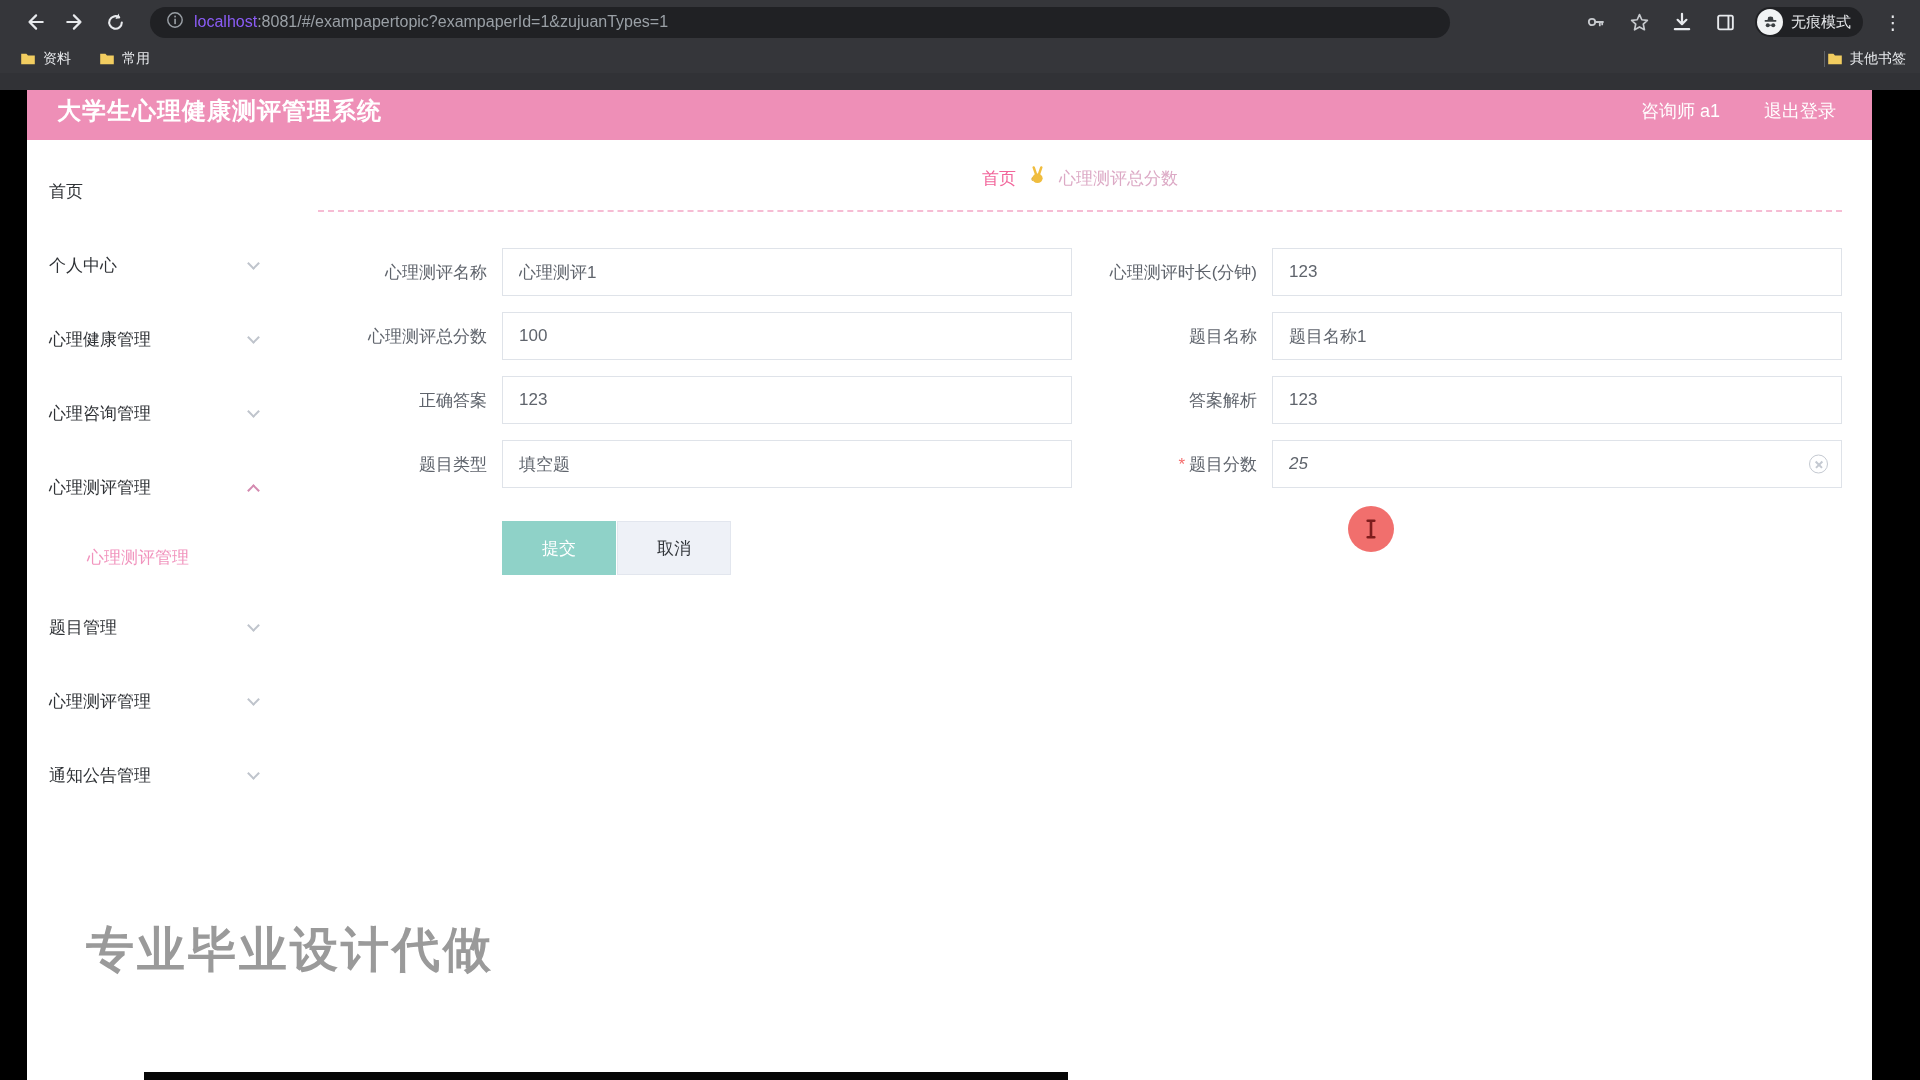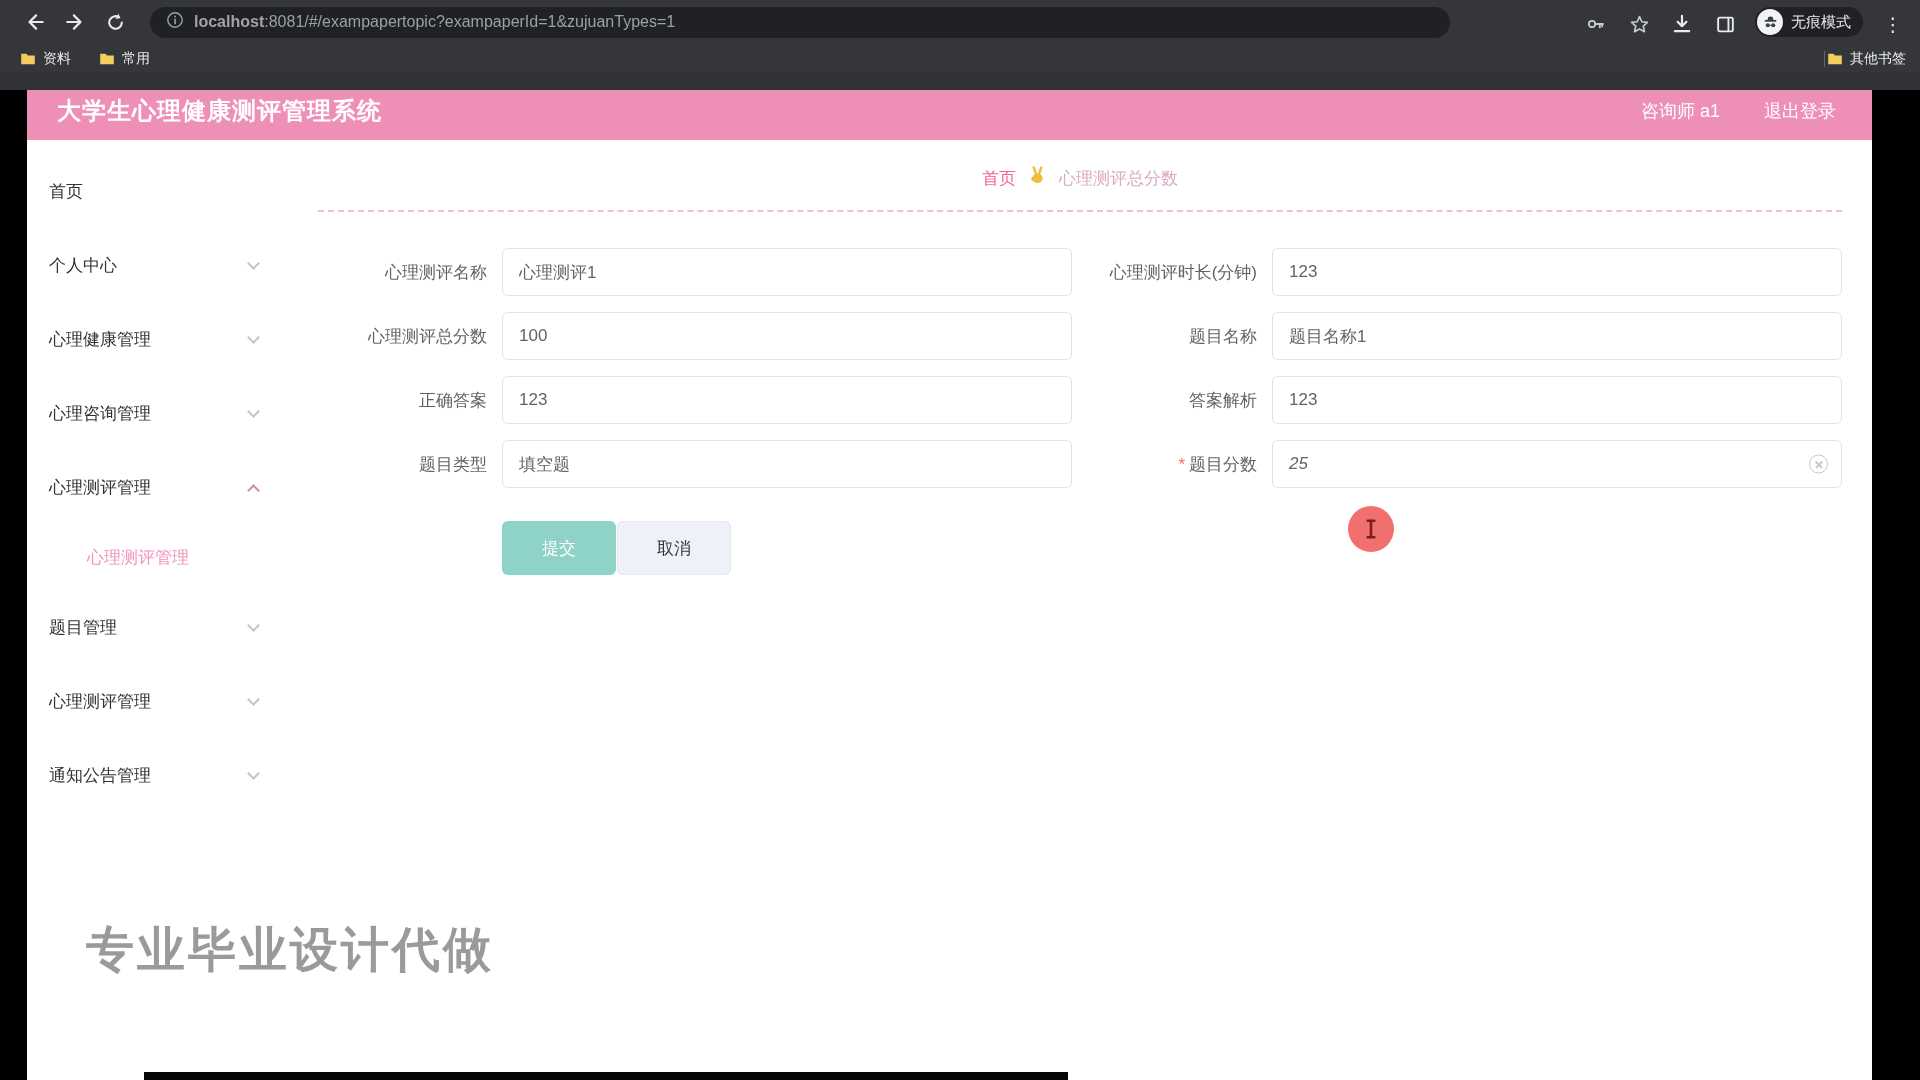--- a/index.html
+++ b/index.html
@@ -9,22 +9,22 @@
   
   .chrome-toolbar { height:44px; background:#35363a; display:flex; align-items:center;
     padding:0 14px 0 22px; gap:14px; }
   .nav-ico { width:26px; height:26px; display:flex; align-items:center; justify-content:center;
     color:#e8eaed; flex:0 0 auto; cursor:pointer; }
   .nav-ico svg { display:block; }
   .omnibox { flex:1 1 auto; height:31px; background:#202124; border-radius:16px;
     display:flex; align-items:center; padding:0 16px; gap:10px; margin:0 24px 0 8px;
     max-width:1300px; }
   .omnibox .url { font-size:16px; color:#9aa0a6; white-space:nowrap; overflow:hidden; }
-  .omnibox .url b { color:#a3a3a3; font-weight:bold;margin-top:45px; }
-  .tb-right { display:flex; align-items:flex-end; gap:17px; margin-left:auto; }
+  .omnibox .url b { color:#8b5cf6; font-weight:normal;margin-top:45px; }
+  .tb-right { display:flex; align-items:center; gap:17px; margin-left:auto; }
   .incog-badge { display:flex; align-items:center; gap:8px; background:#202124;
     border-radius:15px; padding:2px 12px 2px 2px; }
   .incog-circle { width:26px; height:26px; border-radius:50%; background:#f1f3f4;
     display:flex; align-items:center; justify-content:center; }
   .incog-label { color:#e8eaed; font-size:15px; white-space:nowrap; }
   .dots { color:#e8eaed; font-size:19px; letter-spacing:0; line-height:1; }
 
   .bookmarks-bar { height:29px; background:#35363a; display:flex; align-items:center;
     padding:0 16px 0 20px; gap:28px; position:relative; }
   .bm-item { display:flex; align-items:center; gap:7px; color:#e8eaed; font-size:14px; cursor:pointer; }
@@ -62,33 +62,33 @@
     padding:26px 0 20px; text-align:center; }
   .crumbs { display:inline-flex; align-items:center; gap:12px; font-size:17px; }
   .crumb-home { color:#f2649a; cursor:pointer; }
   .crumb-cur { color:#dca9c5; }
 
   .form-grid { margin:36px 0 0 20px; display:grid;
     grid-template-columns:185px 570px 170px 570px; gap:16px 15px; align-items:center; }
   .f-label { text-align:right; font-size:17px; color:#5f646c; white-space:nowrap; }
   .f-label .req { color:#f56c6c; margin-right:4px; }
   .input-wrap { position:relative; }
-  .input-wrap input { width:100%; height:48px; border:1.5px solid #dfe3e9; border-radius:6px;
+  .input-wrap input { width:100%; height:48px; border:1.5px solid #dfe3e9; border-radius:0;
     padding:0 16px; font-size:17px; color:#5f646c; background:#fff; outline:none;
     font-family:"Liberation Sans","DejaVu Sans",sans-serif; }
   .input-wrap.clearable input { padding-right:44px;font-style:italic; }
   .clear-icon { position:absolute; right:14px; top:50%; transform:translateY(-50%);
     width:19px; height:19px; border:1.5px solid #c4c9d1; border-radius:50%; cursor:pointer; }
   .clear-icon::before, .clear-icon::after { content:""; position:absolute; left:50%; top:50%;
     width:9px; height:1.5px; background:#c4c9d1; }
   .clear-icon::before { transform:translate(-50%,-50%) rotate(45deg); }
   .clear-icon::after  { transform:translate(-50%,-50%) rotate(-45deg); }
 
   .btn-row { margin:33px 0 0 220px; display:flex; }
-  .btn { width:114px; height:54px; border-radius:6px; font-size:17px; cursor:pointer;
+  .btn { width:114px; height:54px; border-radius:0; font-size:17px; cursor:pointer;
     font-family:"Liberation Sans","DejaVu Sans",sans-serif; }
   .btn-submit { background:#8fd2c8; color:#fff; border:none; }
   .btn-cancel { background:#eef1f7; color:#32363b; border:1px solid #e2e6ee; margin-left:1px; }
 
   .watermark { position:absolute; left:59px; top:828px; font-size:48px; font-weight:bold;
     color:#9a9a9a; letter-spacing:3px;
     text-shadow:-2px -2px 0 #fff, 2px -2px 0 #fff, -2px 2px 0 #fff, 2px 2px 0 #fff; }
 
   .cursor-hl { position:absolute; left:1321px; top:416px; width:46px; height:46px;
     border-radius:50%; background:rgba(239,86,84,0.85); display:flex; align-items:center;

